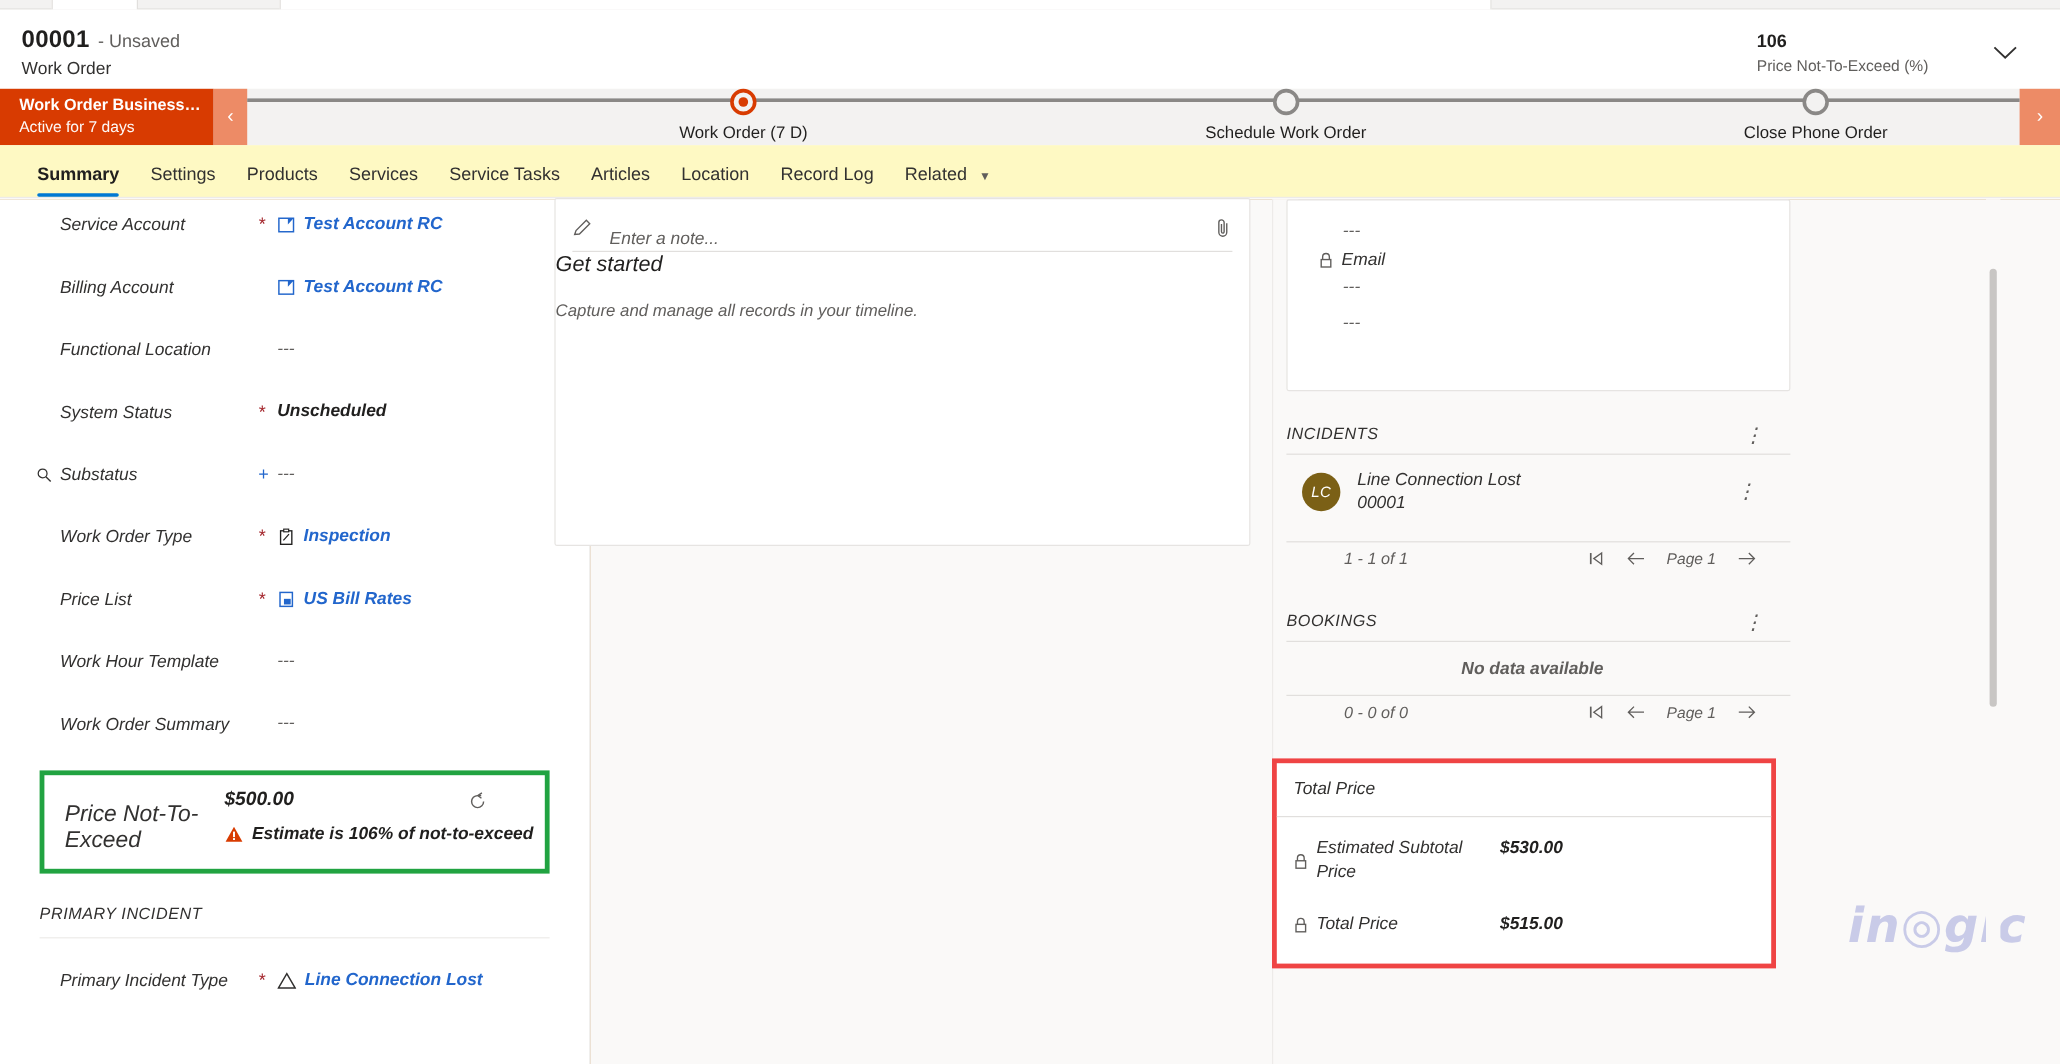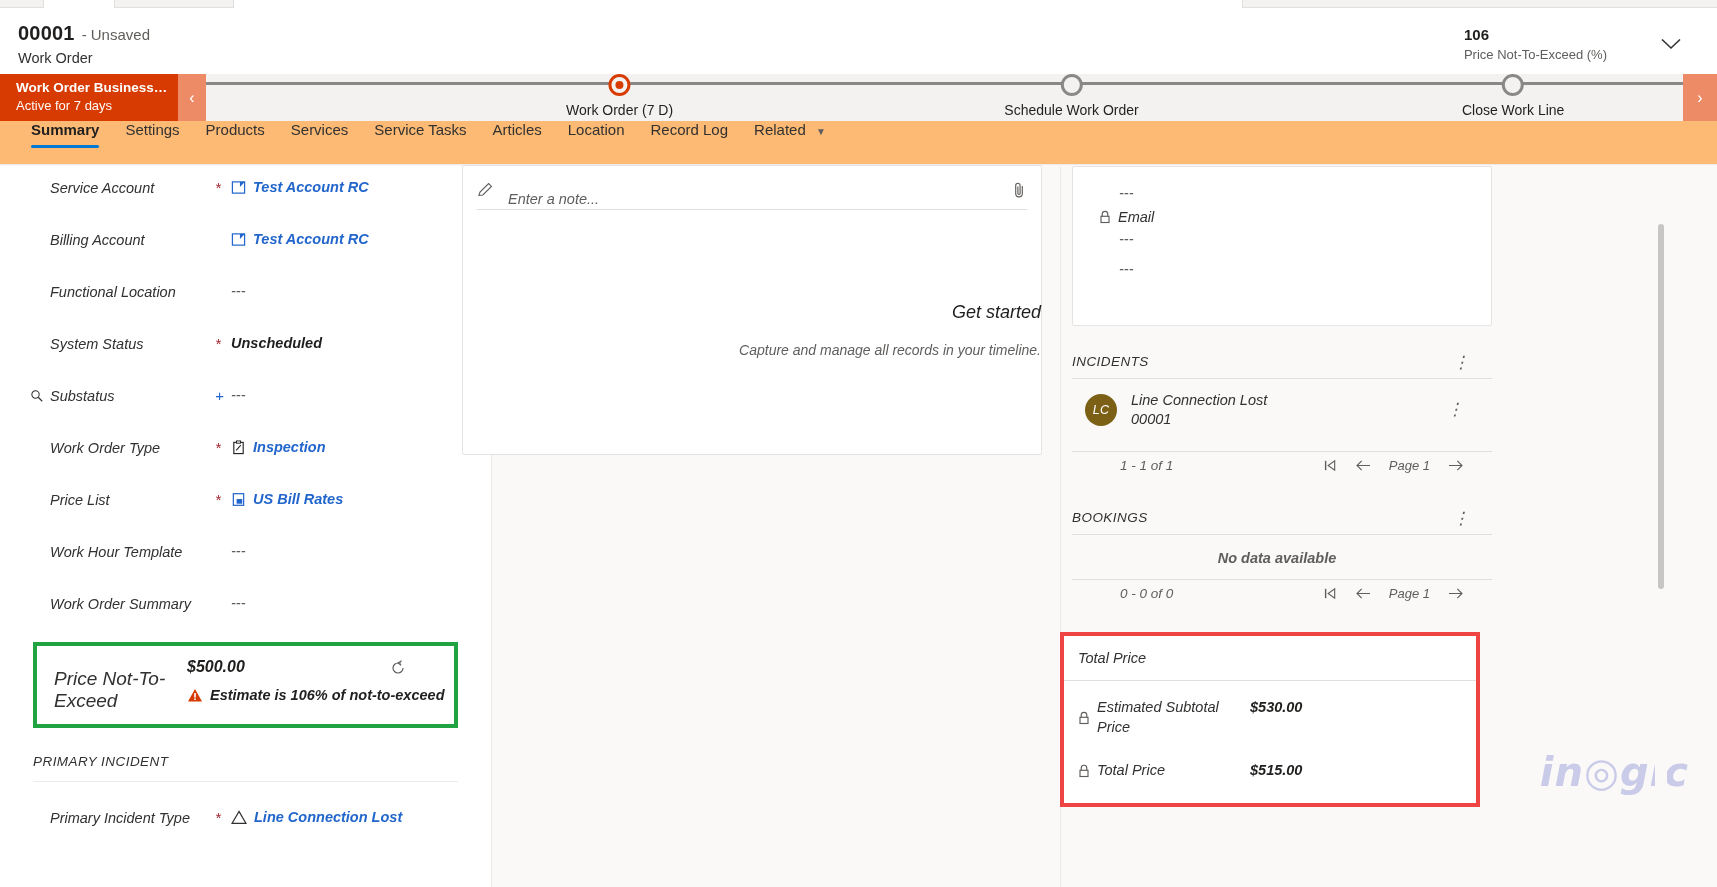--- a/index.html
+++ b/index.html
@@ -75,22 +75,22 @@
   .bpf-stage.active .bpf-node::after {
     content:""; position:absolute; left: 4px; top: 4px; width: 8px; height: 8px;
     border-radius: 50%; background: #d83b01;
   }
   .bpf-label { margin-top: 6px; font-size: 14px; color: #201f1e; white-space: nowrap; }
   .bpf-label .dur { color: #201f1e; }
 
   
   .tabs {
     position: absolute; top: 121px; left: 0; width: 1717px; height: 44px;
-    background: #fdba74; border-bottom: 1px solid #edebe9;
-    display: flex; align-items: flex-start; padding-left: 18px; gap: 0;
+    background: #fef9c3; border-bottom: 1px solid #edebe9;
+    display: flex; align-items: flex-end; padding-left: 18px; gap: 0;
   }
   .tab {
     font-size: 15px; color: #323130; padding: 0 13px 10px 13px;
     cursor: pointer; white-space: nowrap; position: relative;
   }
   .tab.sel { font-weight: 700; color: #201f1e; }
   .tab.sel::after {
     content:""; position:absolute; left: 13px; right: 13px; bottom: 0;
     height: 3px; background: #0078d4; border-radius: 2px;
   }
@@ -139,21 +139,21 @@
   .timeline-card {
     position: absolute; left: -30px; top: -1px; width: 580px; height: 290px;
     background: #fff; border: 1px solid #e6e4e2; border-radius: 2px;
   }
   .note-row {
     display: flex; align-items: center; height: 40px; margin: 4px 14px 0 14px;
     border-bottom: 1px solid #e1dfdd; gap: 14px;
   }
   .note-ph { flex: 1; font-size: 14.5px; color: #605e5c; margin-top: 19px; }
   .note-clip { cursor: pointer; }
-  .tl-empty { text-align: right; margin-top: 92px; }
+  .tl-empty { text-align: left; }
   .tl-empty .h { font-size: 18px; color: #201f1e; }
   .tl-empty .s { font-size: 14px; color: #605e5c; margin-top: 19px; }
 
   
   .col-right { position: absolute; left: 1060px; top: 0; width: 657px; height: 721px; background: #faf9f8; }
   .r-divider { position: absolute; left: 0; top: 0; width: 1px; height: 721px; background: #edebe9; }
   .card {
     position: absolute; background: #fff; border: 1px solid #e6e4e2; border-radius: 2px;
   }
   .contact-card { left: 12px; top: 0px; width: 420px; height: 160px; padding: 12px 0 0 0; }
@@ -262,21 +262,21 @@
       <div class="bpf-stage" style="left:58.6%">
         <div class="bpf-node"></div>
         <div class="bpf-label">
           <span>Schedule Work Order</span>
         </div>
       </div>
 
       <div class="bpf-stage" style="left:88.5%">
         <div class="bpf-node"></div>
         <div class="bpf-label">
-          <span>Close Work Line</span>
+          <span>Close Phone Order</span>
         </div>
       </div>
     </div>
 
     <div class="bpf-next">›</div>
   </div>
 
   <div class="tabs">
     <div class="tab sel"><span>Summary</span></div>
     <div class="tab"><span>Settings</span></div>

